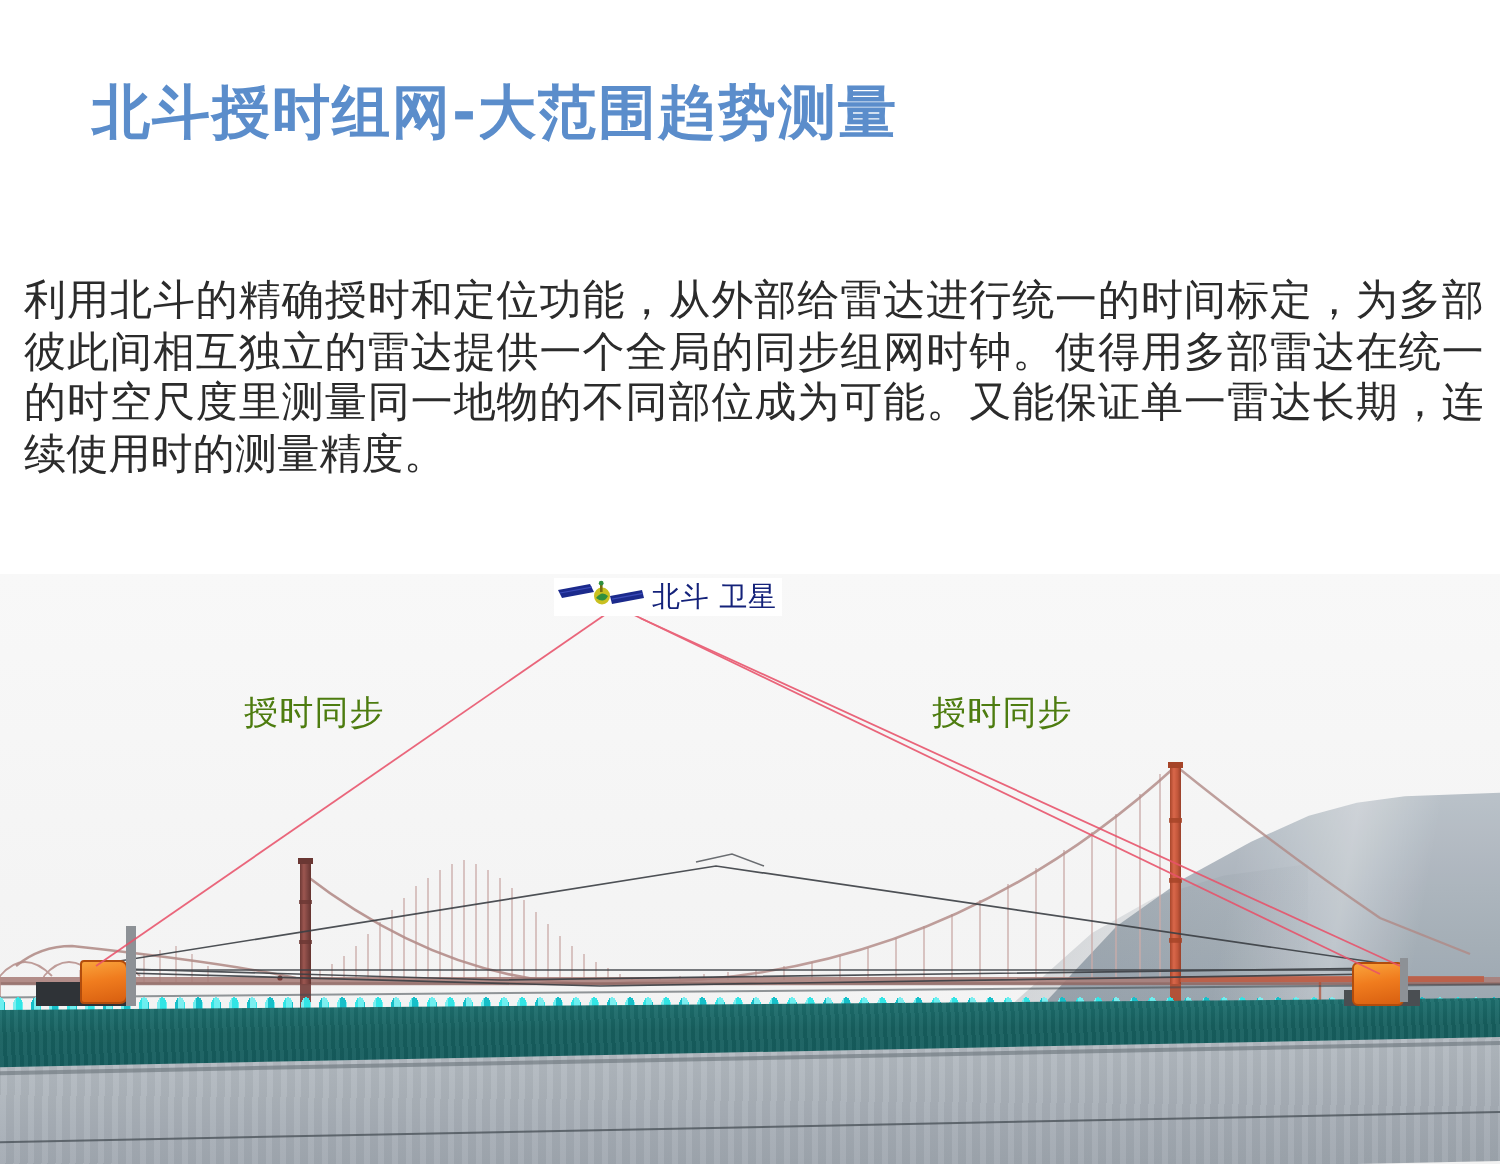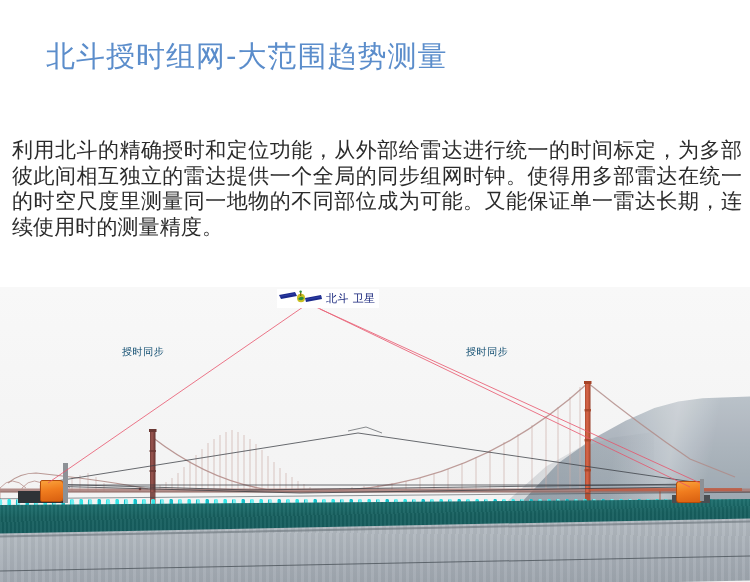--- a/index.html
+++ b/index.html
@@ -17,21 +17,21 @@
 
   
   .page-title {
     position: absolute;
     left: 46px;
     top: 36px;
     font-size: 29px;
     line-height: 40px;
     letter-spacing: 1px;
     color: #5b8dcb;
-    font-weight: 400;
+    font-weight: 700;
     white-space: nowrap;
   }
 
   
   .body-copy {
     position: absolute;
     left: 12px;
     top: 138px;
     width: 730px;
     font-size: 21px;
@@ -195,32 +195,32 @@
     left: 277px;
     top: 289px;
     display: flex;
     align-items: center;
     gap: 3px;
     background: #ffffff;
     padding: 1px 3px 1px 2px;
     z-index: 9;
   }
   .sat-label {
-    font-size: 11px;
+    font-size: 14px;
     color: #14227a;
     white-space: nowrap;
     letter-spacing: .4px;
     line-height: 10px;
   }
 
   
   .ann {
     position: absolute;
-    font-size: 10px;
-    color: #0c4a6e;
+    font-size: 17px;
+    color: #4d7c0f;
     letter-spacing: .6px;
     white-space: nowrap;
     z-index: 8;
   }
   .ann-left  { left: 122px; top: 345px; }
   .ann-right { left: 466px; top: 345px; }
 
   .sig-lines { position: absolute; left: 0; top: 0; width: 750px; height: 295px; z-index: 6; }
 </style>
 </head>

